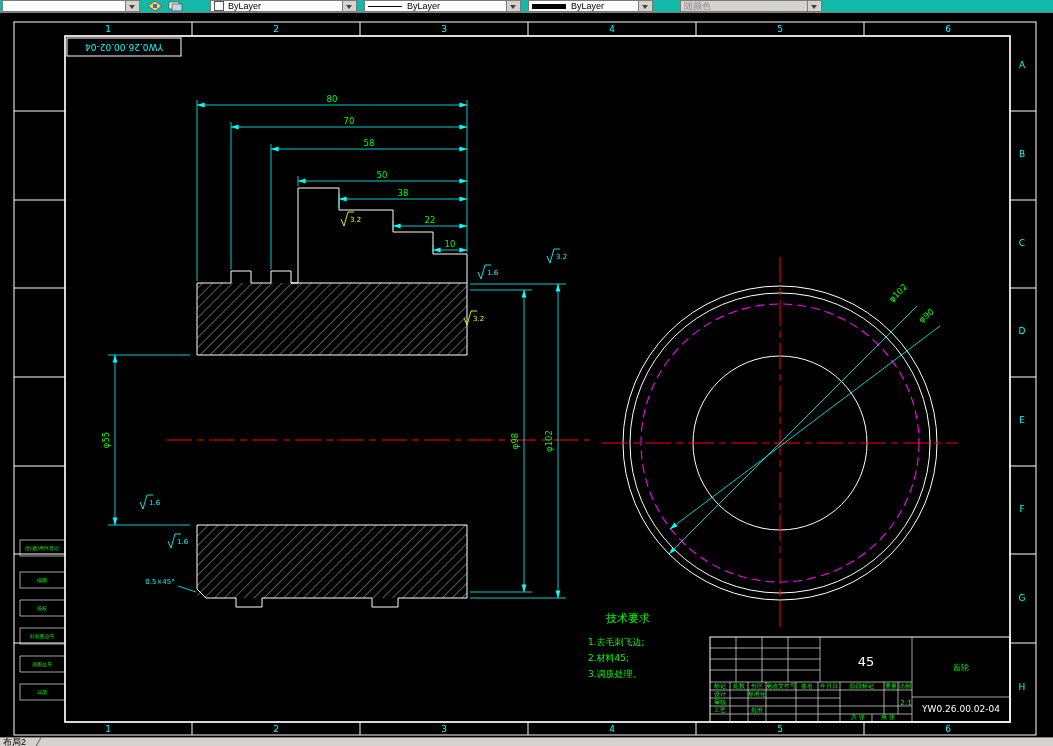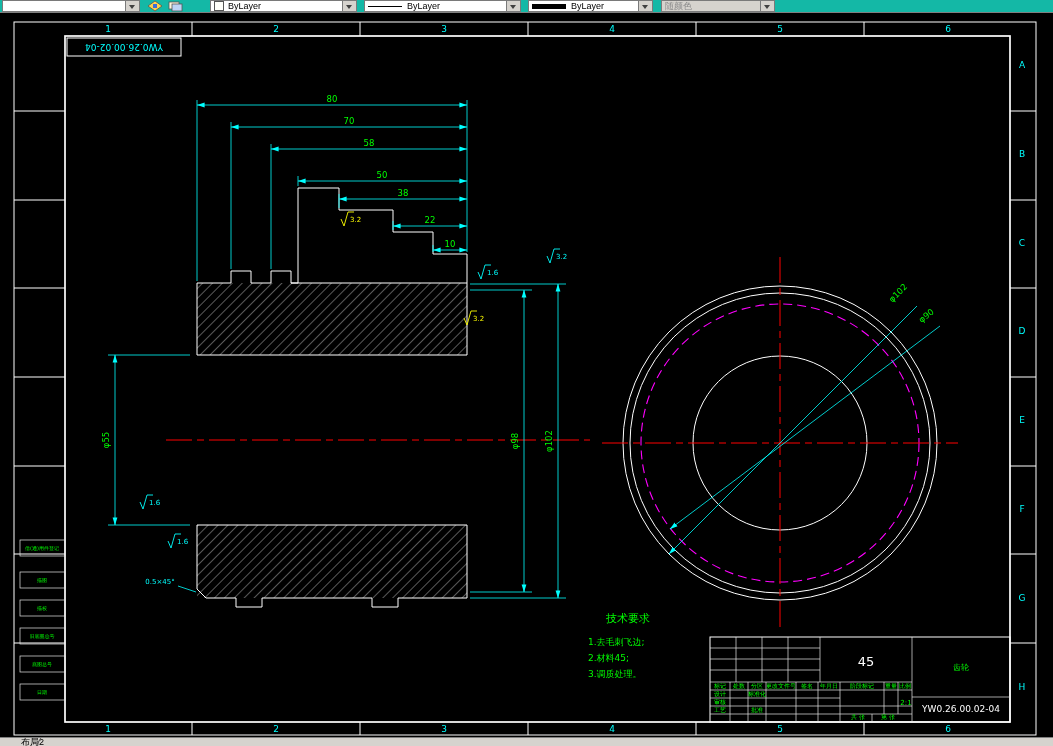--- a/index.html
+++ b/index.html
@@ -16,21 +16,21 @@
   .combo-arrow::after{content:"";position:absolute;left:3px;top:4px;border-left:3px solid transparent;
                border-right:3px solid transparent;border-top:4px solid #404040;}
   .combo.disabled{background:#d6d3ce;color:#8a8a8a;}
   .swatch{display:inline-block;width:8px;height:8px;background:#fffffa;border:1px solid #555;margin-right:4px;}
   .lt-sample{display:inline-block;width:34px;height:1px;background:#000;margin-right:5px;}
   .lw-sample{display:inline-block;width:34px;height:5px;background:#000;margin-right:5px;}
   .tbicon{position:absolute;top:0;width:18px;height:12px;}
   
   .statusbar{position:absolute;left:0;bottom:0;width:1053px;height:8px;background:#d6d3ce;
              border-top:1px solid #808080;z-index:3;color:#000;font-size:9px;line-height:9px;overflow:hidden;}
-  .layout-tab{position:absolute;left:3px;top:0;margin-left:18px;}
+  .layout-tab{position:absolute;left:3px;top:0;}
   .tab-edge{position:absolute;left:38px;top:0;width:10px;height:8px;border-left:1px solid #555;transform:skewX(-30deg);}
   
   svg{position:absolute;top:0;left:0;z-index:1;}
   .wline{stroke:#fff;stroke-width:1;fill:none;}
   .wline2{stroke:#fff;stroke-width:1.7;fill:none;}
   .thin{stroke:#e8e8e8;stroke-width:0.7;fill:none;}
   .cyan{stroke:#00ffff;stroke-width:0.8;fill:none;}
   .cline{stroke:#ff0000;stroke-width:1;fill:none;stroke-dasharray:26 5 7 5;}
   .mline{stroke:#ff00ff;stroke-width:1.1;fill:none;stroke-dasharray:9 5;}
   text{font-family:"DejaVu Sans",sans-serif;}
@@ -67,21 +67,21 @@
   <div class="combo" style="left:364px;width:157px">
     <span class="lt-sample"></span>
     <span class="combo-text">ByLayer</span>
     <span class="combo-arrow"></span>
   </div>
   <div class="combo" style="left:528px;width:125px">
     <span class="lw-sample"></span>
     <span class="combo-text">ByLayer</span>
     <span class="combo-arrow"></span>
   </div>
-  <div class="combo disabled" style="left:661px;width:114px">
+  <div class="combo disabled" style="left:680px;width:142px">
     <span class="combo-text">随颜色</span>
     <span class="combo-arrow"></span>
   </div>
 </div>
 
 <svg width="1053" height="746" viewBox="0 0 1053 746" xmlns="http://www.w3.org/2000/svg">
   <defs>
     <pattern id="hatch" width="7" height="7" patternUnits="userSpaceOnUse" patternTransform="rotate(45)">
       <line x1="0" y1="0" x2="0" y2="7" stroke="#ffffff" stroke-width="0.7"></line>
     </pattern>

